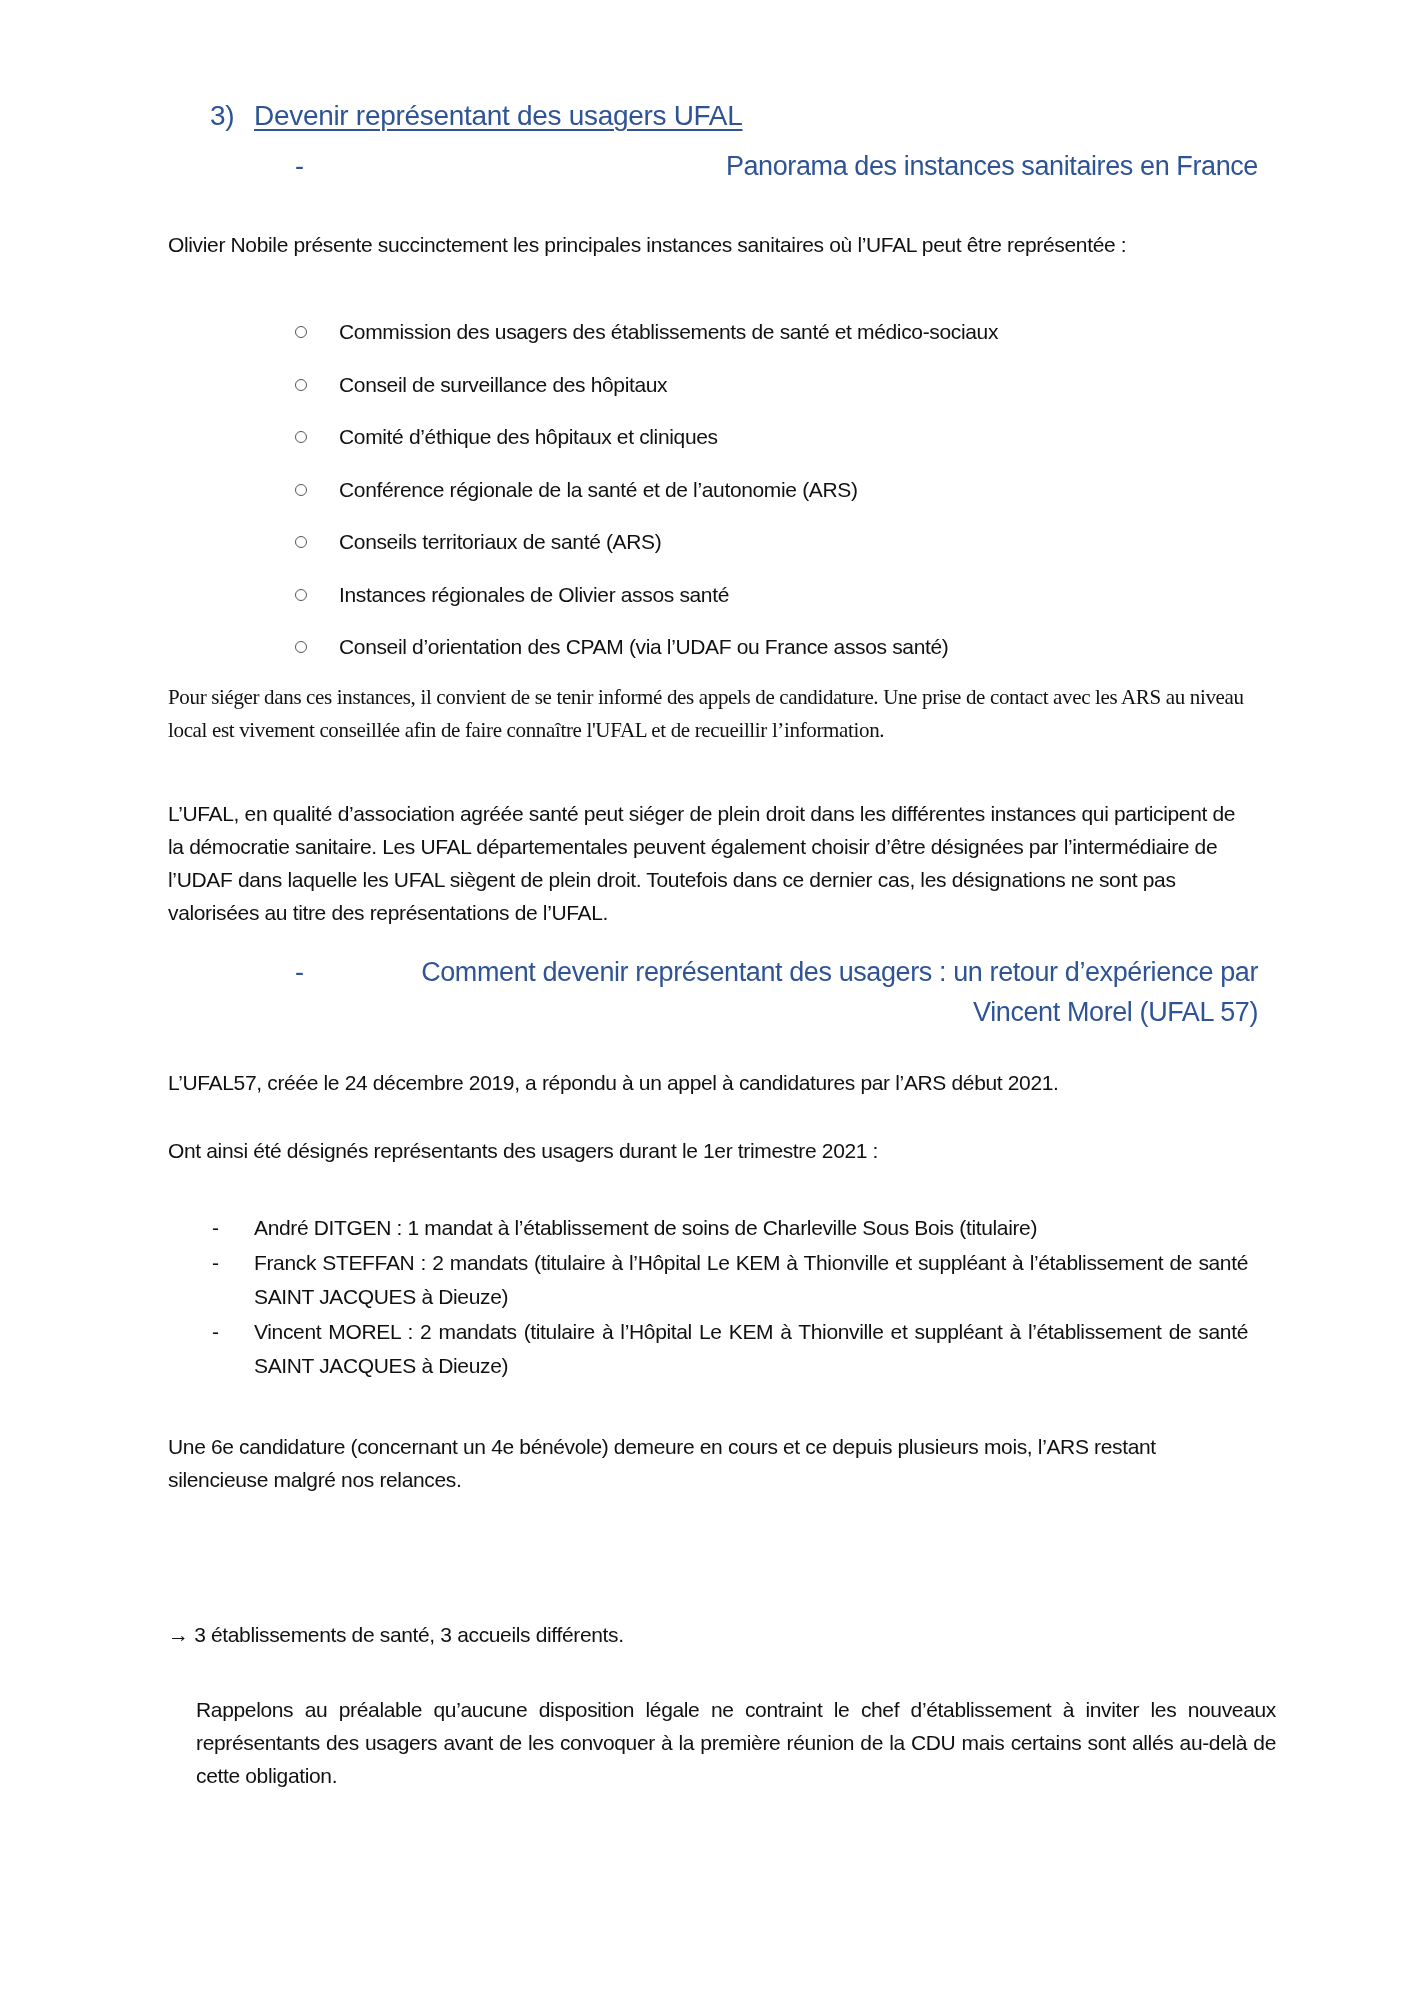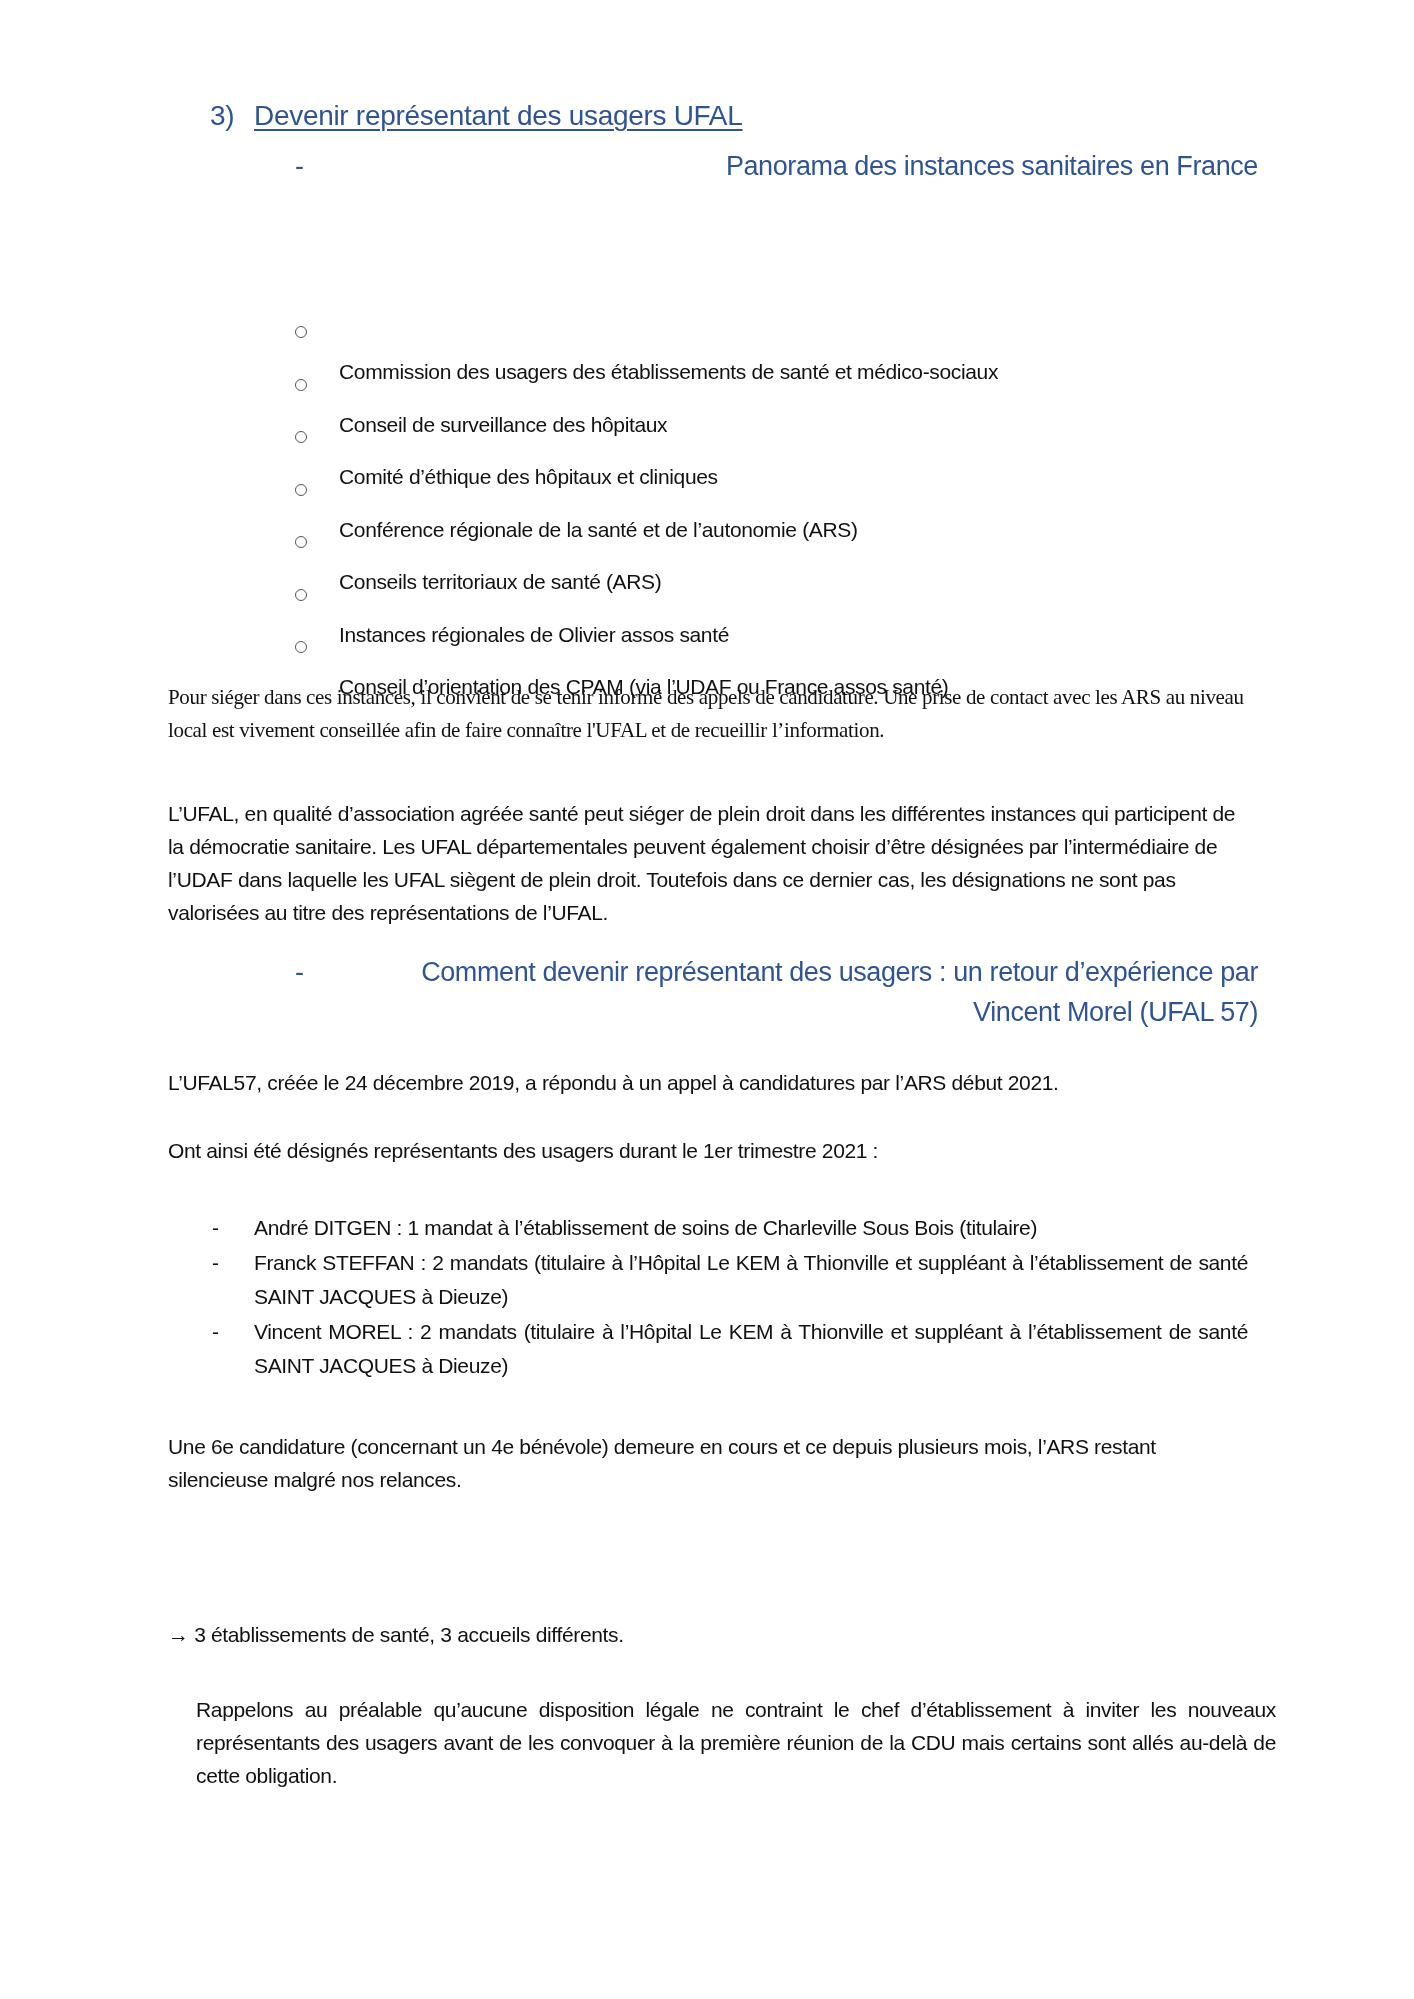--- a/index.html
+++ b/index.html
@@ -92,21 +92,20 @@
       width: 10px;
       height: 10px;
       border: 1.3px solid #555;
       border-radius: 50%;
     }
     .olist .text {
       position: absolute;
       left: 44px;
       top: 0;
       white-space: nowrap;
-      margin-top: 40px;
     }
     .dlist {
       position: absolute;
       left: 210px;
       top: 1211px;
       width: 1038px;
       margin: 0;
       padding: 0;
       list-style: none;
     }
@@ -131,20 +130,21 @@
 
   <div class="heading1">
     <span class="num">3)</span><span class="title">Devenir représentant des usagers UFAL</span>
   </div>
 
   <div class="heading2" style="top:146px;">
     <span class="dash">-</span>
     <span class="text">Panorama des instances sanitaires en France</span>
   </div>
 
+  <div class="para" style="top:228px;">Olivier Nobile présente succinctement les principales instances sanitaires où l’UFAL peut être représentée :</div>
 
   <ul class="olist">
     <li>
         <span class="bullet"></span>
         <span class="text">Commission des usagers des établissements de santé et médico-sociaux</span>
       </li>
     <li>
         <span class="bullet"></span>
         <span class="text">Conseil de surveillance des hôpitaux</span>
       </li>

